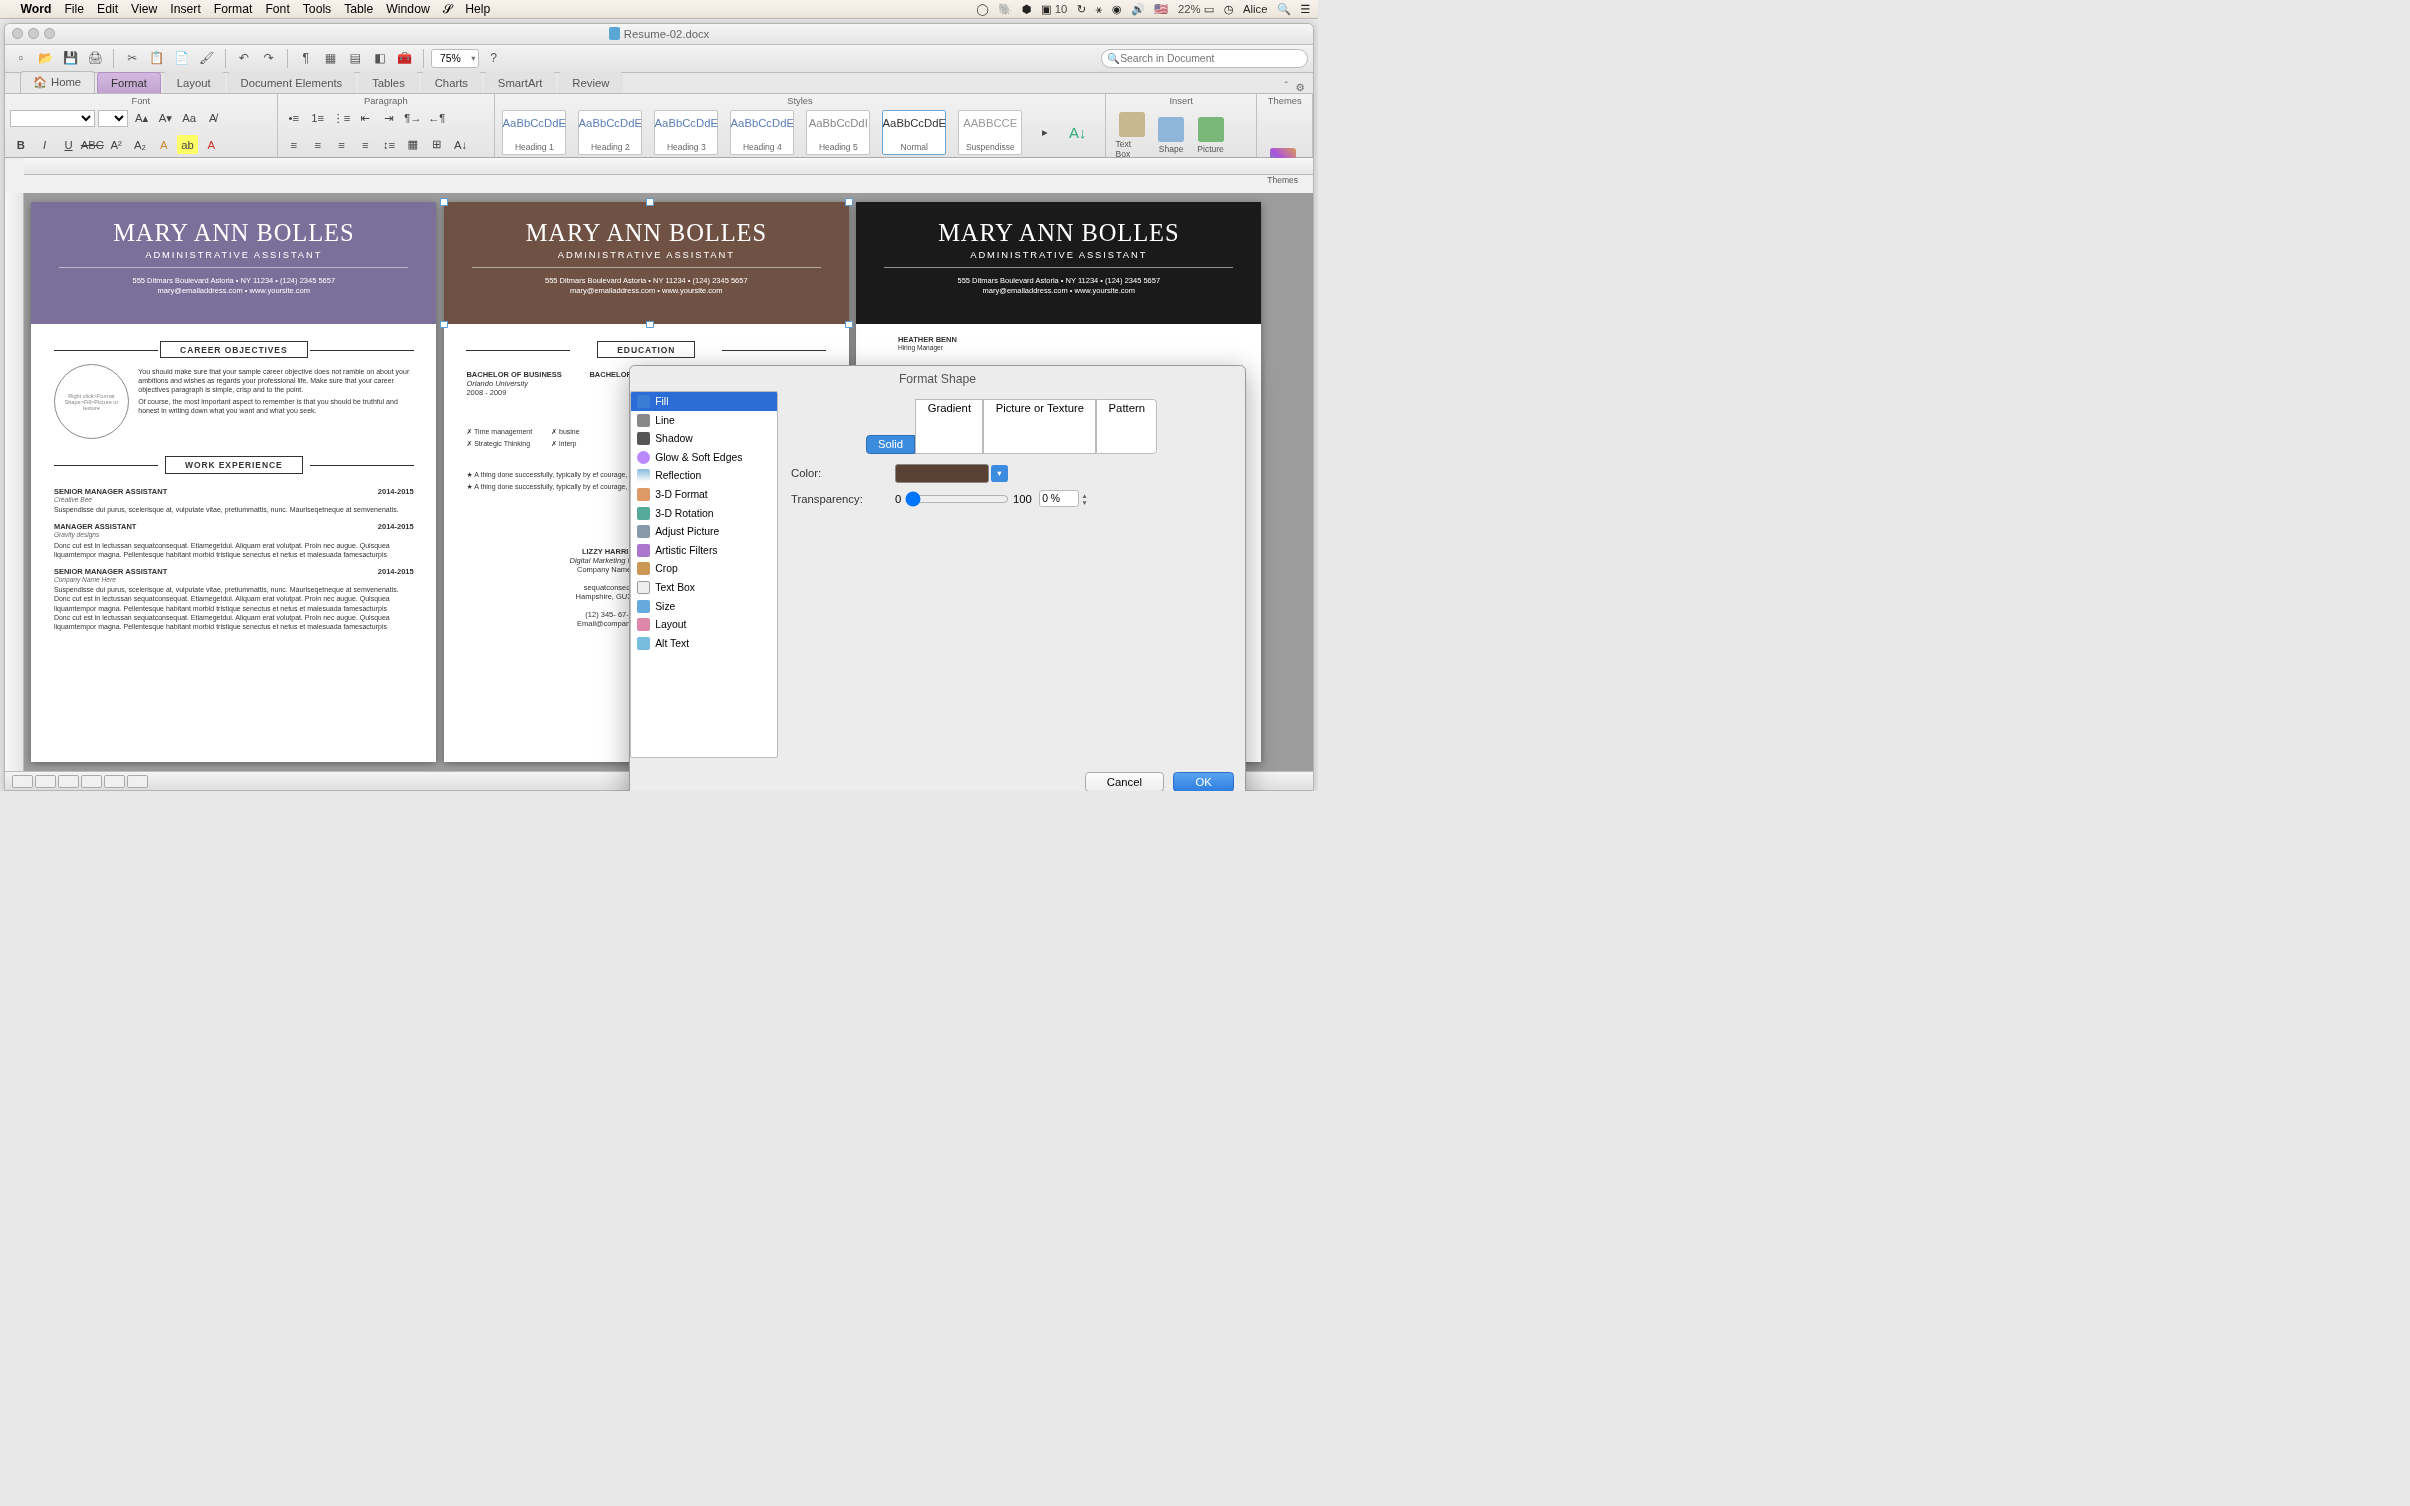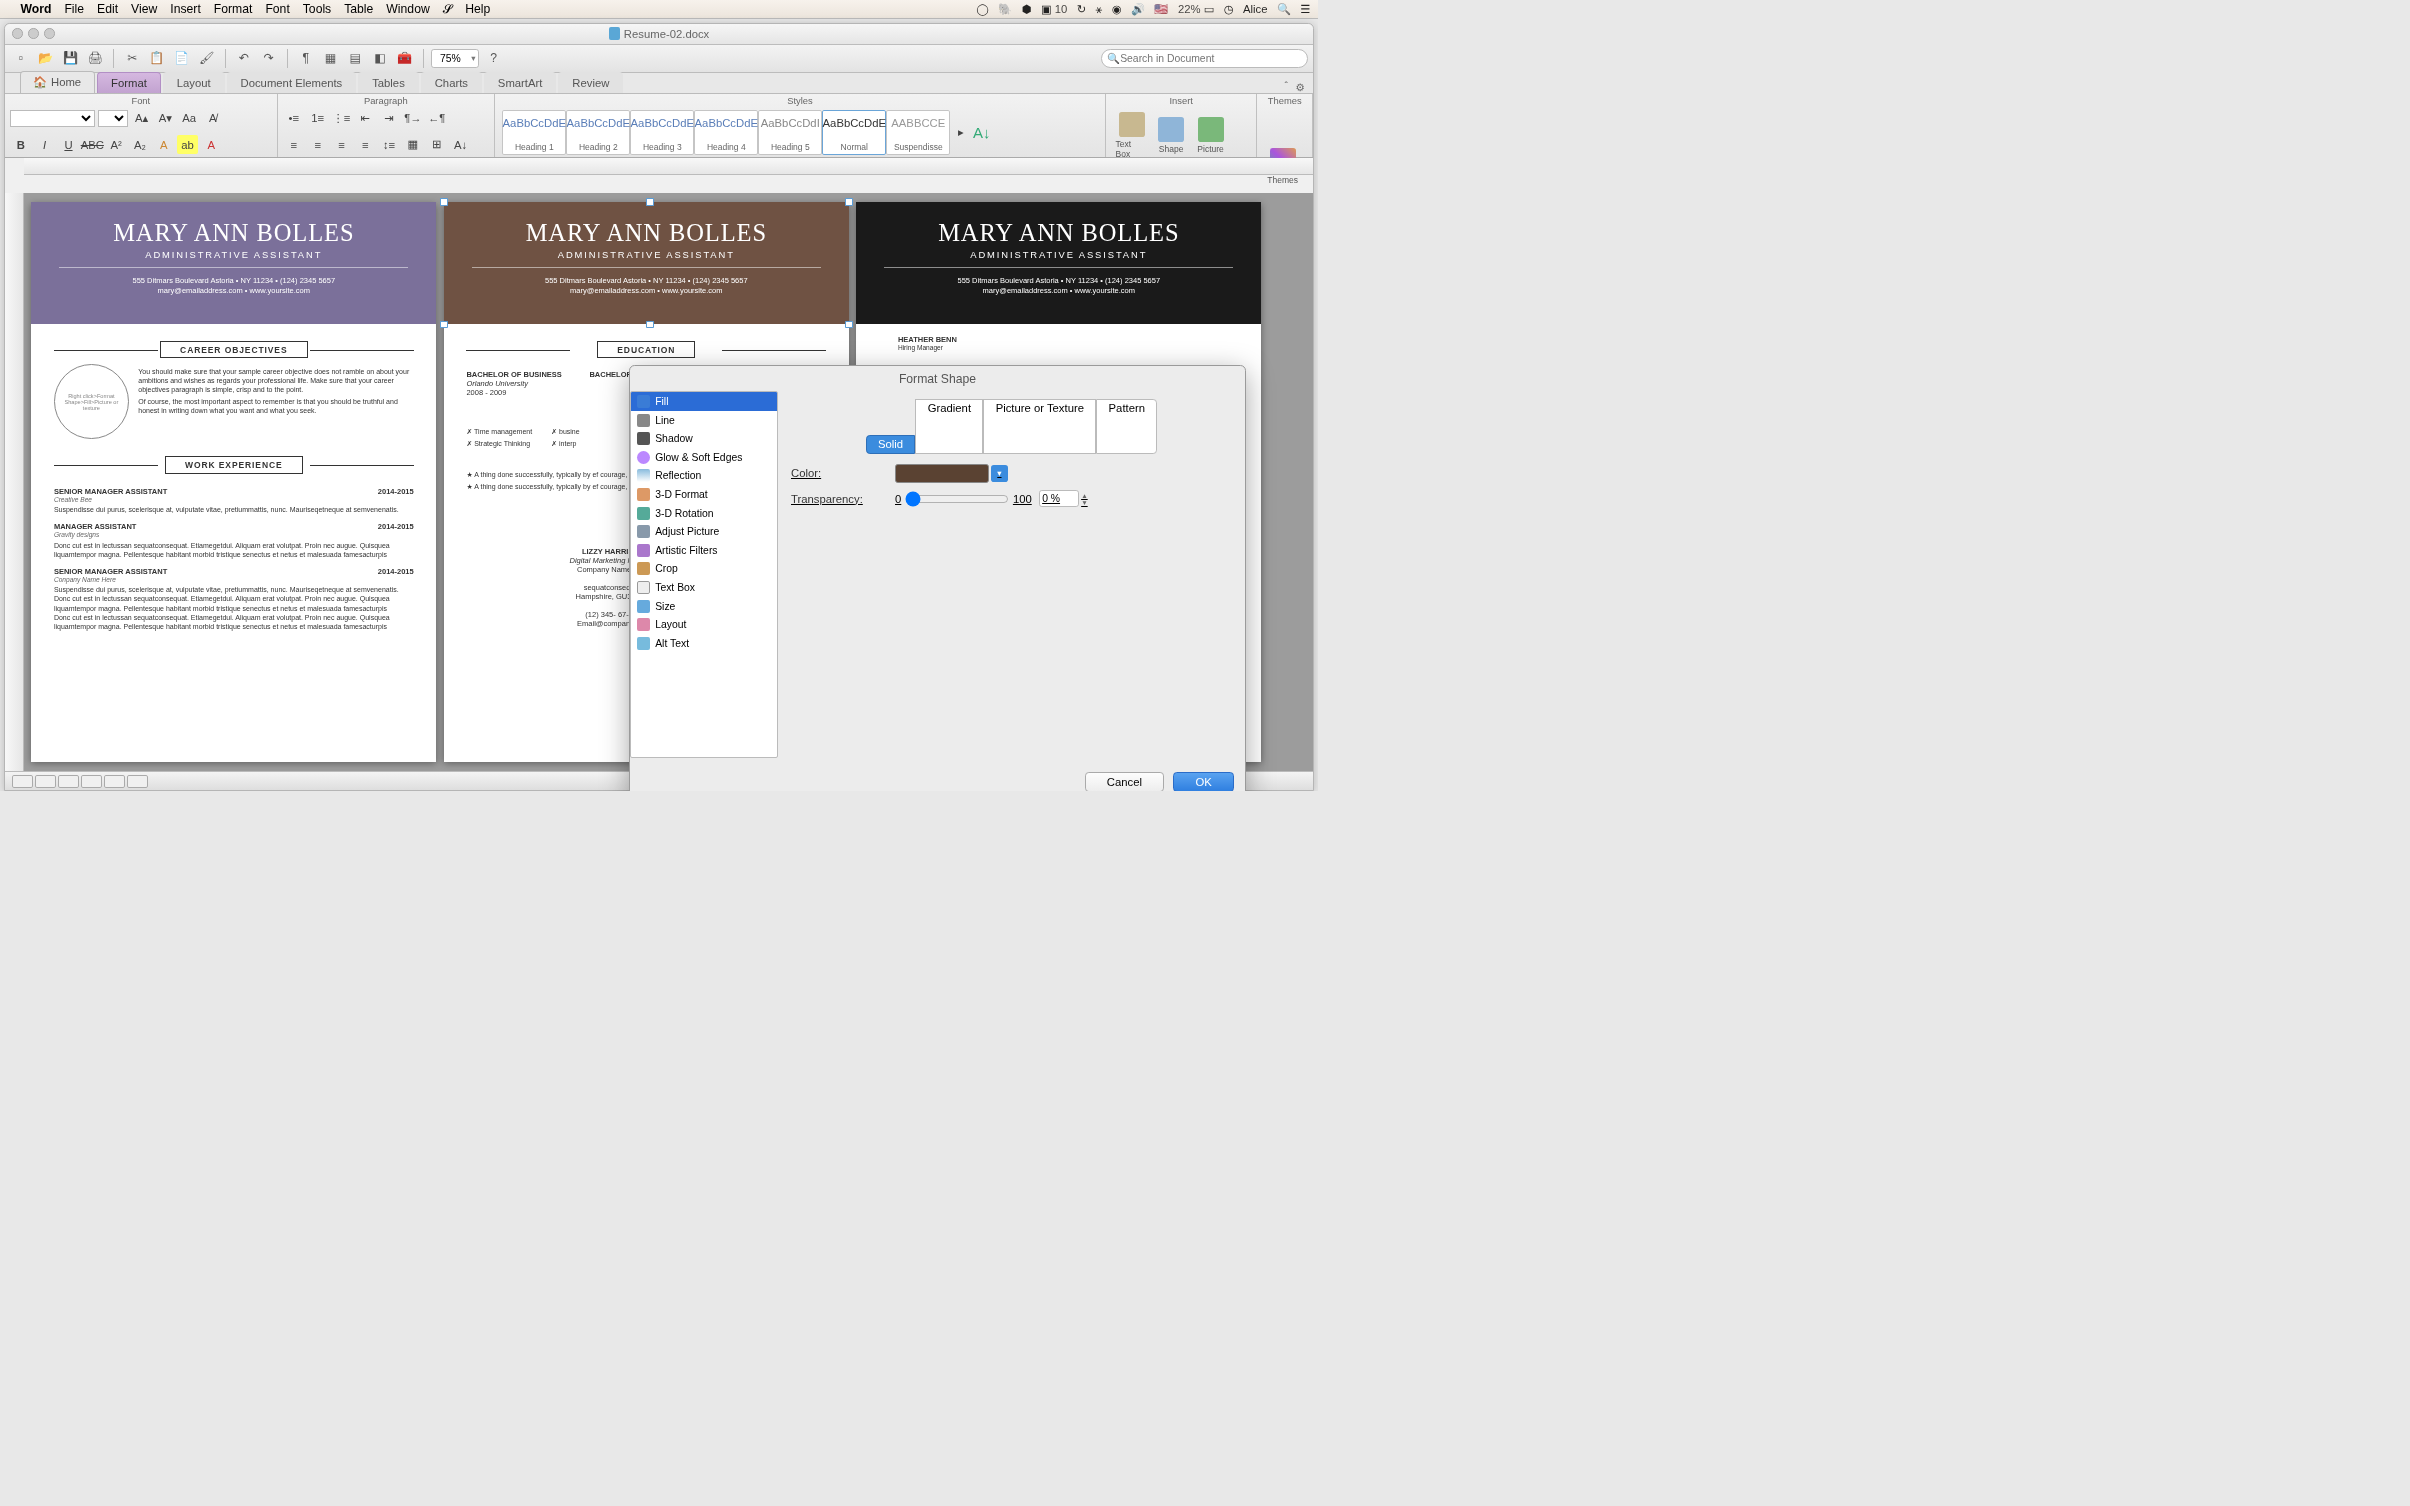--- a/index.html
+++ b/index.html
@@ -36,21 +36,21 @@
 .ribbon-tabs .rt span{ font-size:10.4px; color:#666; padding:0 2.8px;}
 
 .ribbon { height: 64px; background: linear-gradient(#f2f2f2,#e4e4e4); border-bottom: 0.9px solid #aaa; display:flex; }
 .group { border-right:0.9px solid #c0c0c0; padding:1.9px 5.6px; display:flex; flex-direction:column; }
 .group .glabel { font-size:9.4px; color:#666; text-align:center; margin-bottom:1.9px;}
 .group .gcontent { flex:1; display:flex; gap:2.8px; align-items:center; flex-wrap:wrap;}
 .rbtn { width:21px; height:19px; border:0.9px solid transparent; border-radius:1.9px; display:flex; align-items:center; justify-content:center; font-size:11.3px; color:#444;}
 .fontsel { border:0.9px solid #bbb; background:#fff; height:17px; width:85px; font-size:10.4px; }
 .sizesel { border:0.9px solid #bbb; background:#fff; height:17px; width:30px; font-size:10.4px;}
 
-.styles { display:flex; gap:0; align-items:center; padding:1.9px;}
+.styles { display:flex; gap:12px; align-items:center; padding:1.9px;}
 .stylebox { width:64px; height:45px; border:0.9px solid #c5c5c5; background:#fff; border-radius:1.9px; font-size:8.5px; display:flex; flex-direction:column; align-items:center; justify-content:flex-end; padding:1.9px; color:#666;}
 .stylebox .preview { font-size:11.3px; color:#5a7eb8; margin-bottom:auto; margin-top:3.8px;}
 .stylebox.sel { border:1.9px solid #6aa5d8;}
 
 .insertgrp { display:flex; gap:7.5px; align-items:center; padding:3.8px;}
 .insbig { width:32px; display:flex; flex-direction:column; align-items:center; font-size:8.5px; color:#555; gap:1.9px;}
 .insbig .bi { width:26px; height:24.5px; background:#8fb5d8; border-radius:2.8px;}
 
 .ruler { height: 17px; background: linear-gradient(#f8f8f8,#e6e6e6); border-bottom:0.9px solid #bbb; position:relative; font-size:7.5px; color:#666; margin-left:19px;}
 
@@ -93,21 +93,21 @@
 .dialog .sidebar { width:148px; border:0.9px solid #bbb; background:#fff; margin:0; border-radius:2px; overflow:auto;}
 .dialog .sitem { padding:2.8px 5.6px; display:flex; align-items:center; gap:5.6px; font-size:10.4px; cursor:pointer;}
 .dialog .sitem.sel { background:#2b6cd6; color:#fff;}
 .dialog .sitem .sicon { width:13px; height:13px; border-radius:1.9px; flex-shrink:0;}
 .dialog .main { flex:1; padding:7.5px 13px;}
 .dialog .tabs { display:flex; justify-content:center; gap:0; margin-bottom:9.4px;}
 .dialog .tabs span { padding:2.8px 11.3px; font-size:11.3px; border:0.9px solid #bbb; background:#fff; cursor:pointer;}
 .dialog .tabs span:first-child{border-radius:3.8px 0 0 3.8px;margin-top:36px;}
 .dialog .tabs span:last-child{border-radius:0 3.8px 3.8px 0;}
 .dialog .tabs span.active { background:#3b8cde; color:#fff; border-color:#2e6fb8;}
-.dialog .row { display:flex; align-items:center; margin:7.5px 0; font-size:11.3px;text-decoration:underline;}
+.dialog .row { display:flex; align-items:center; margin:7.5px 0; font-size:11.3px;}
 .dialog .row label { width:104px; color:#333;}
 .dialog .colorwell { width:94px; height:19px; background:#5a4232; border:0.9px solid #888; border-radius:2.8px;}
 .dialog .colorbtn { width:17px; height:17px; background:#3b8cde; border-radius:2.8px; margin-left:1.9px; display:flex;align-items:center;justify-content:center;color:#fff;font-size:8.5px;}
 .dialog .slider { flex:1; max-width:104px; }
 .dialog .footer { position:absolute; bottom:7.5px; right:11.3px; display:flex; gap:9.4px;}
 .dialog .btn { padding:2.8px 21px; border:0.9px solid #aaa; border-radius:3.8px; background:linear-gradient(#fdfdfd,#ededed); font-size:11.3px; cursor:pointer;}
 .dialog .btn.primary { background:linear-gradient(#5aa3f0,#2f7fe0); color:#fff; border-color:#2a6cc8;}
 </style>
 </head>
 <body>

